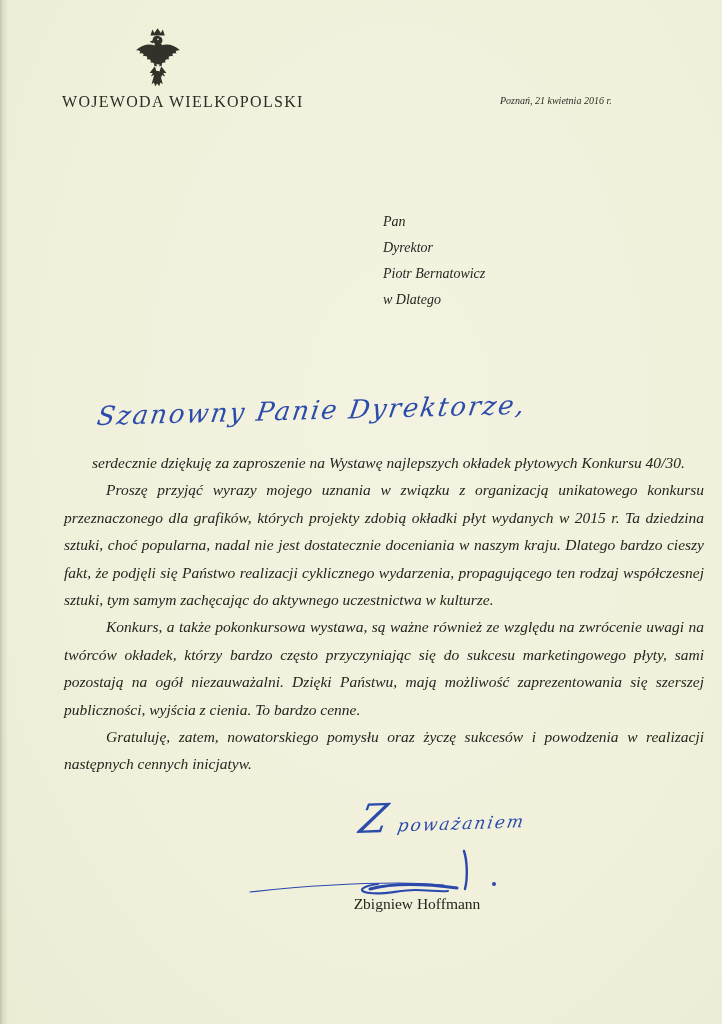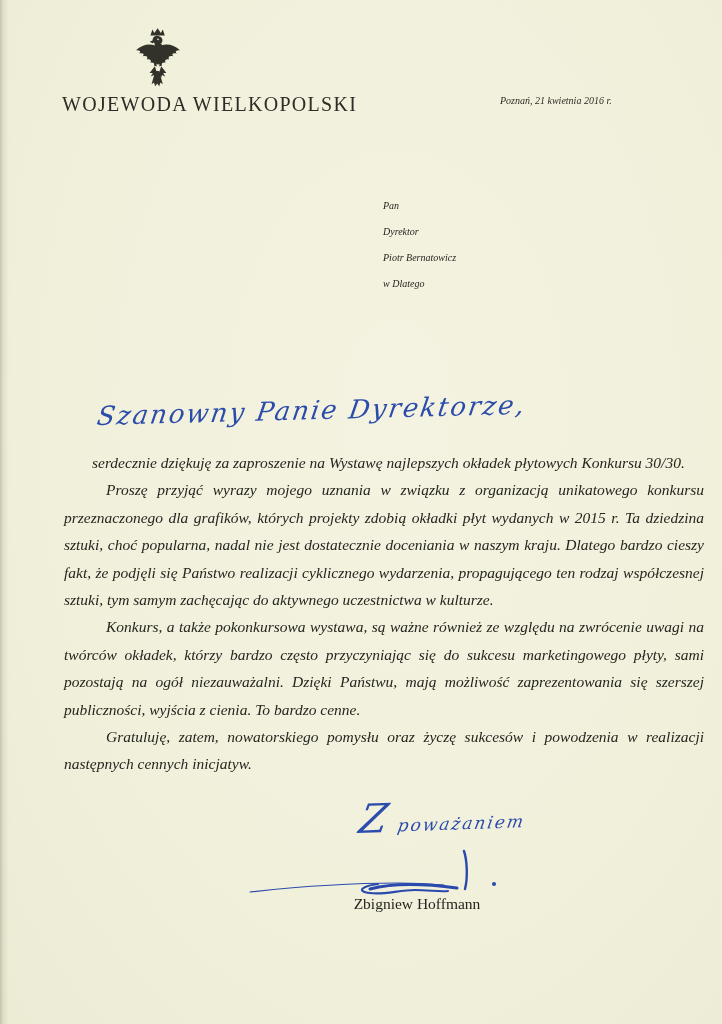--- a/index.html
+++ b/index.html
@@ -15,32 +15,32 @@
     overflow:hidden;
     font-family:"Liberation Serif", serif;
     color:#26251f;
   }
   .abs{position:absolute;}
 
   
   .emblem{left:134px;top:27px;width:48px;height:64px;}
   .office{
     left:62px;top:93px;
-    font-size:20px;letter-spacing:1.3px;
+    font-size:16px;letter-spacing:1.3px;
     color:#2d2c26;white-space:nowrap;
   }
   .dateline{
     left:500px;top:95px;
     font-style:italic;font-size:10px;color:#2b2a24;white-space:nowrap;
   }
 
   
   .recipient{
-    left:383px;top:193px;
-    font-style:italic;font-size:10px;line-height:26px;color:#26251f;
+    left:383px;top:209px;
+    font-style:italic;font-size:14px;line-height:26px;color:#26251f;
   }
   .recipient div{white-space:nowrap;}
 
   
   .hand{
     color:#2c4cab;
     font-family:"DejaVu Serif", serif;
     font-style:italic;
   }
   .salutation{
@@ -113,21 +113,21 @@
   <div class="abs recipient">
     <div>Pan</div>
     <div>Dyrektor</div>
     <div>Piotr Bernatowicz</div>
     <div>w Dlatego</div>
   </div>
 
   <div class="abs hand salutation">Szanowny Panie Dyrektorze,</div>
 
   <div class="abs body">
-    <p class="cont">serdecznie dziękuję za zaproszenie na Wystawę najlepszych okładek płytowych Konkursu 30/30.</p>
+    <p class="cont">serdecznie dziękuję za zaproszenie na Wystawę najlepszych okładek płytowych Konkursu 40/30.</p>
     <p class="ind">Proszę przyjąć wyrazy mojego uznania w związku z organizacją unikatowego konkursu przeznaczonego dla grafików, których projekty zdobią okładki płyt wydanych w 2015 r. Ta dziedzina sztuki, choć popularna, nadal nie jest dostatecznie doceniania w naszym kraju. Dlatego bardzo cieszy fakt, że podjęli się Państwo realizacji cyklicznego wydarzenia, propagującego ten rodzaj współczesnej sztuki, tym samym zachęcając do aktywnego uczestnictwa w kulturze.</p>
     <p class="ind">Konkurs, a także pokonkursowa wystawa, są ważne również ze względu na zwrócenie uwagi na twórców okładek, którzy bardzo często przyczyniając się do sukcesu marketingowego płyty, sami pozostają na ogół niezauważalni. Dzięki Państwu, mają możliwość zaprezentowania się szerszej publiczności, wyjścia z cienia. To bardzo cenne.</p>
     <p class="ind">Gratuluję, zatem, nowatorskiego pomysłu oraz życzę sukcesów i powodzenia w realizacji następnych cennych inicjatyw.</p>
   </div>
 
   <div class="abs hand closing-hand">Z poważaniem</div>
 
   <svg class="abs sig-scribble" viewBox="0 0 272 60" aria-hidden="true">
     <g fill="none" stroke="#2a49ad" stroke-linecap="round">
       <path stroke-width="1.2" d="M4 50 C 58 44, 112 41, 152 41 C 172 41, 186 42, 198 43"></path>

